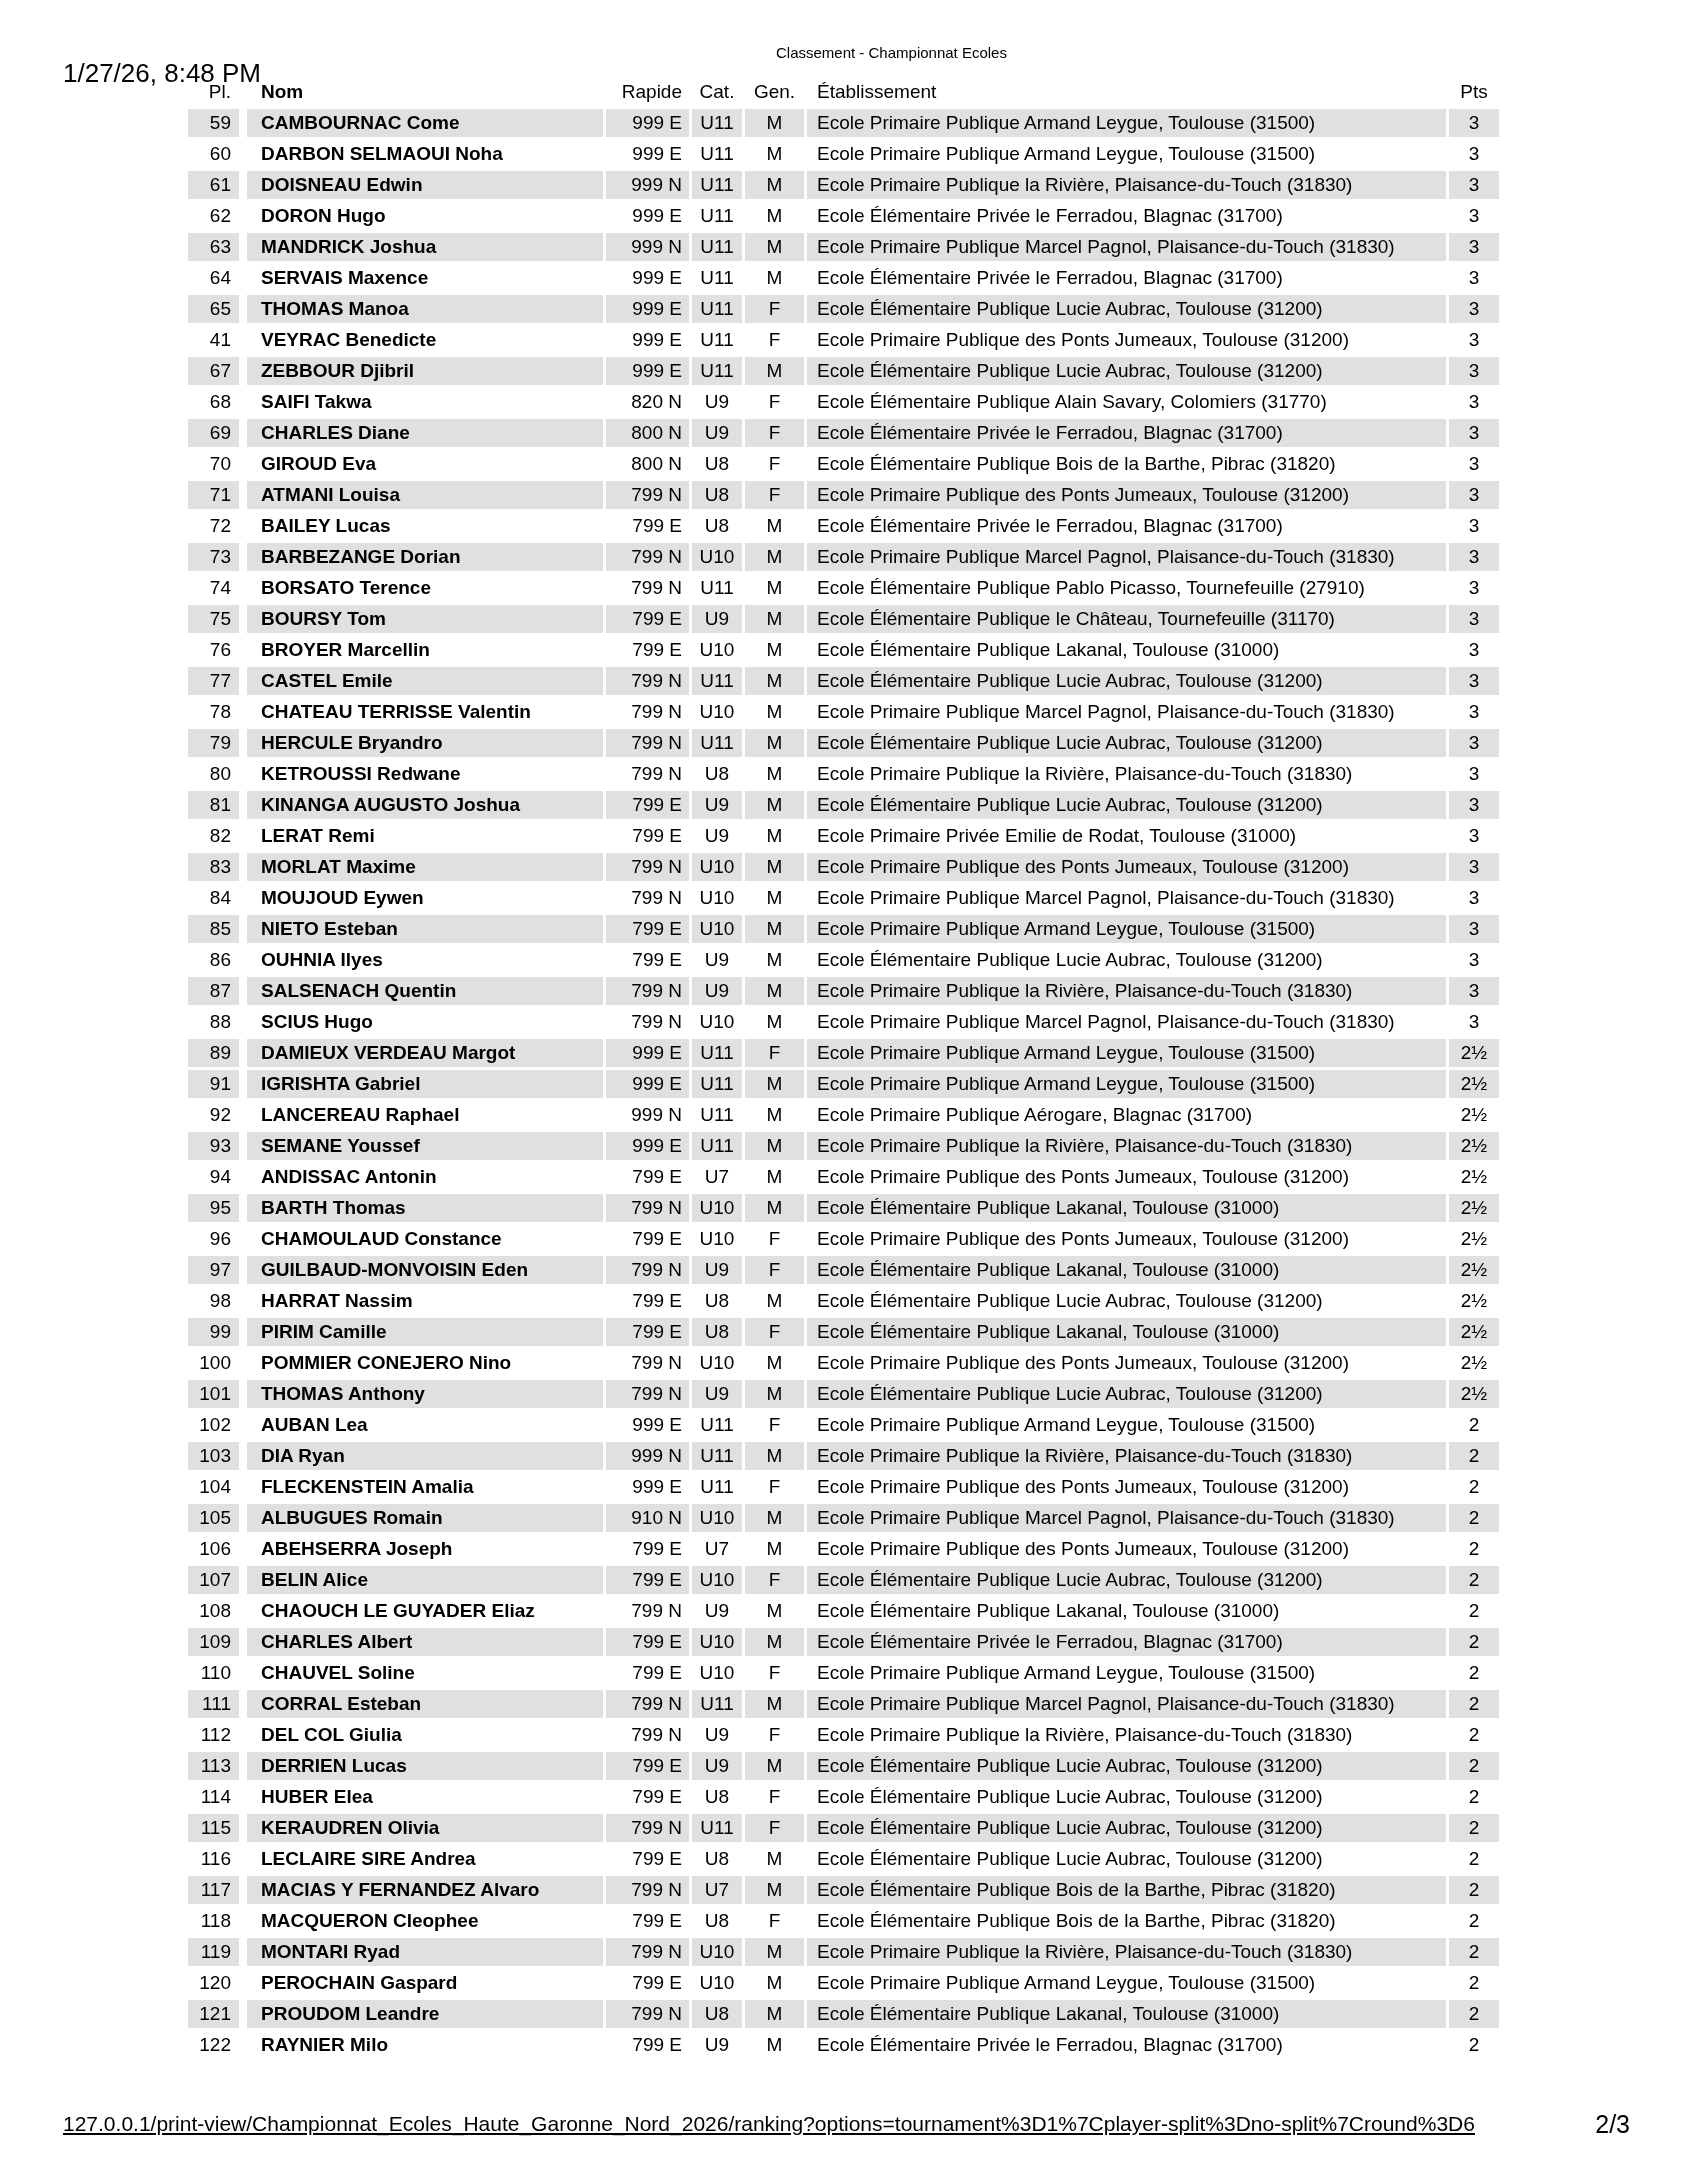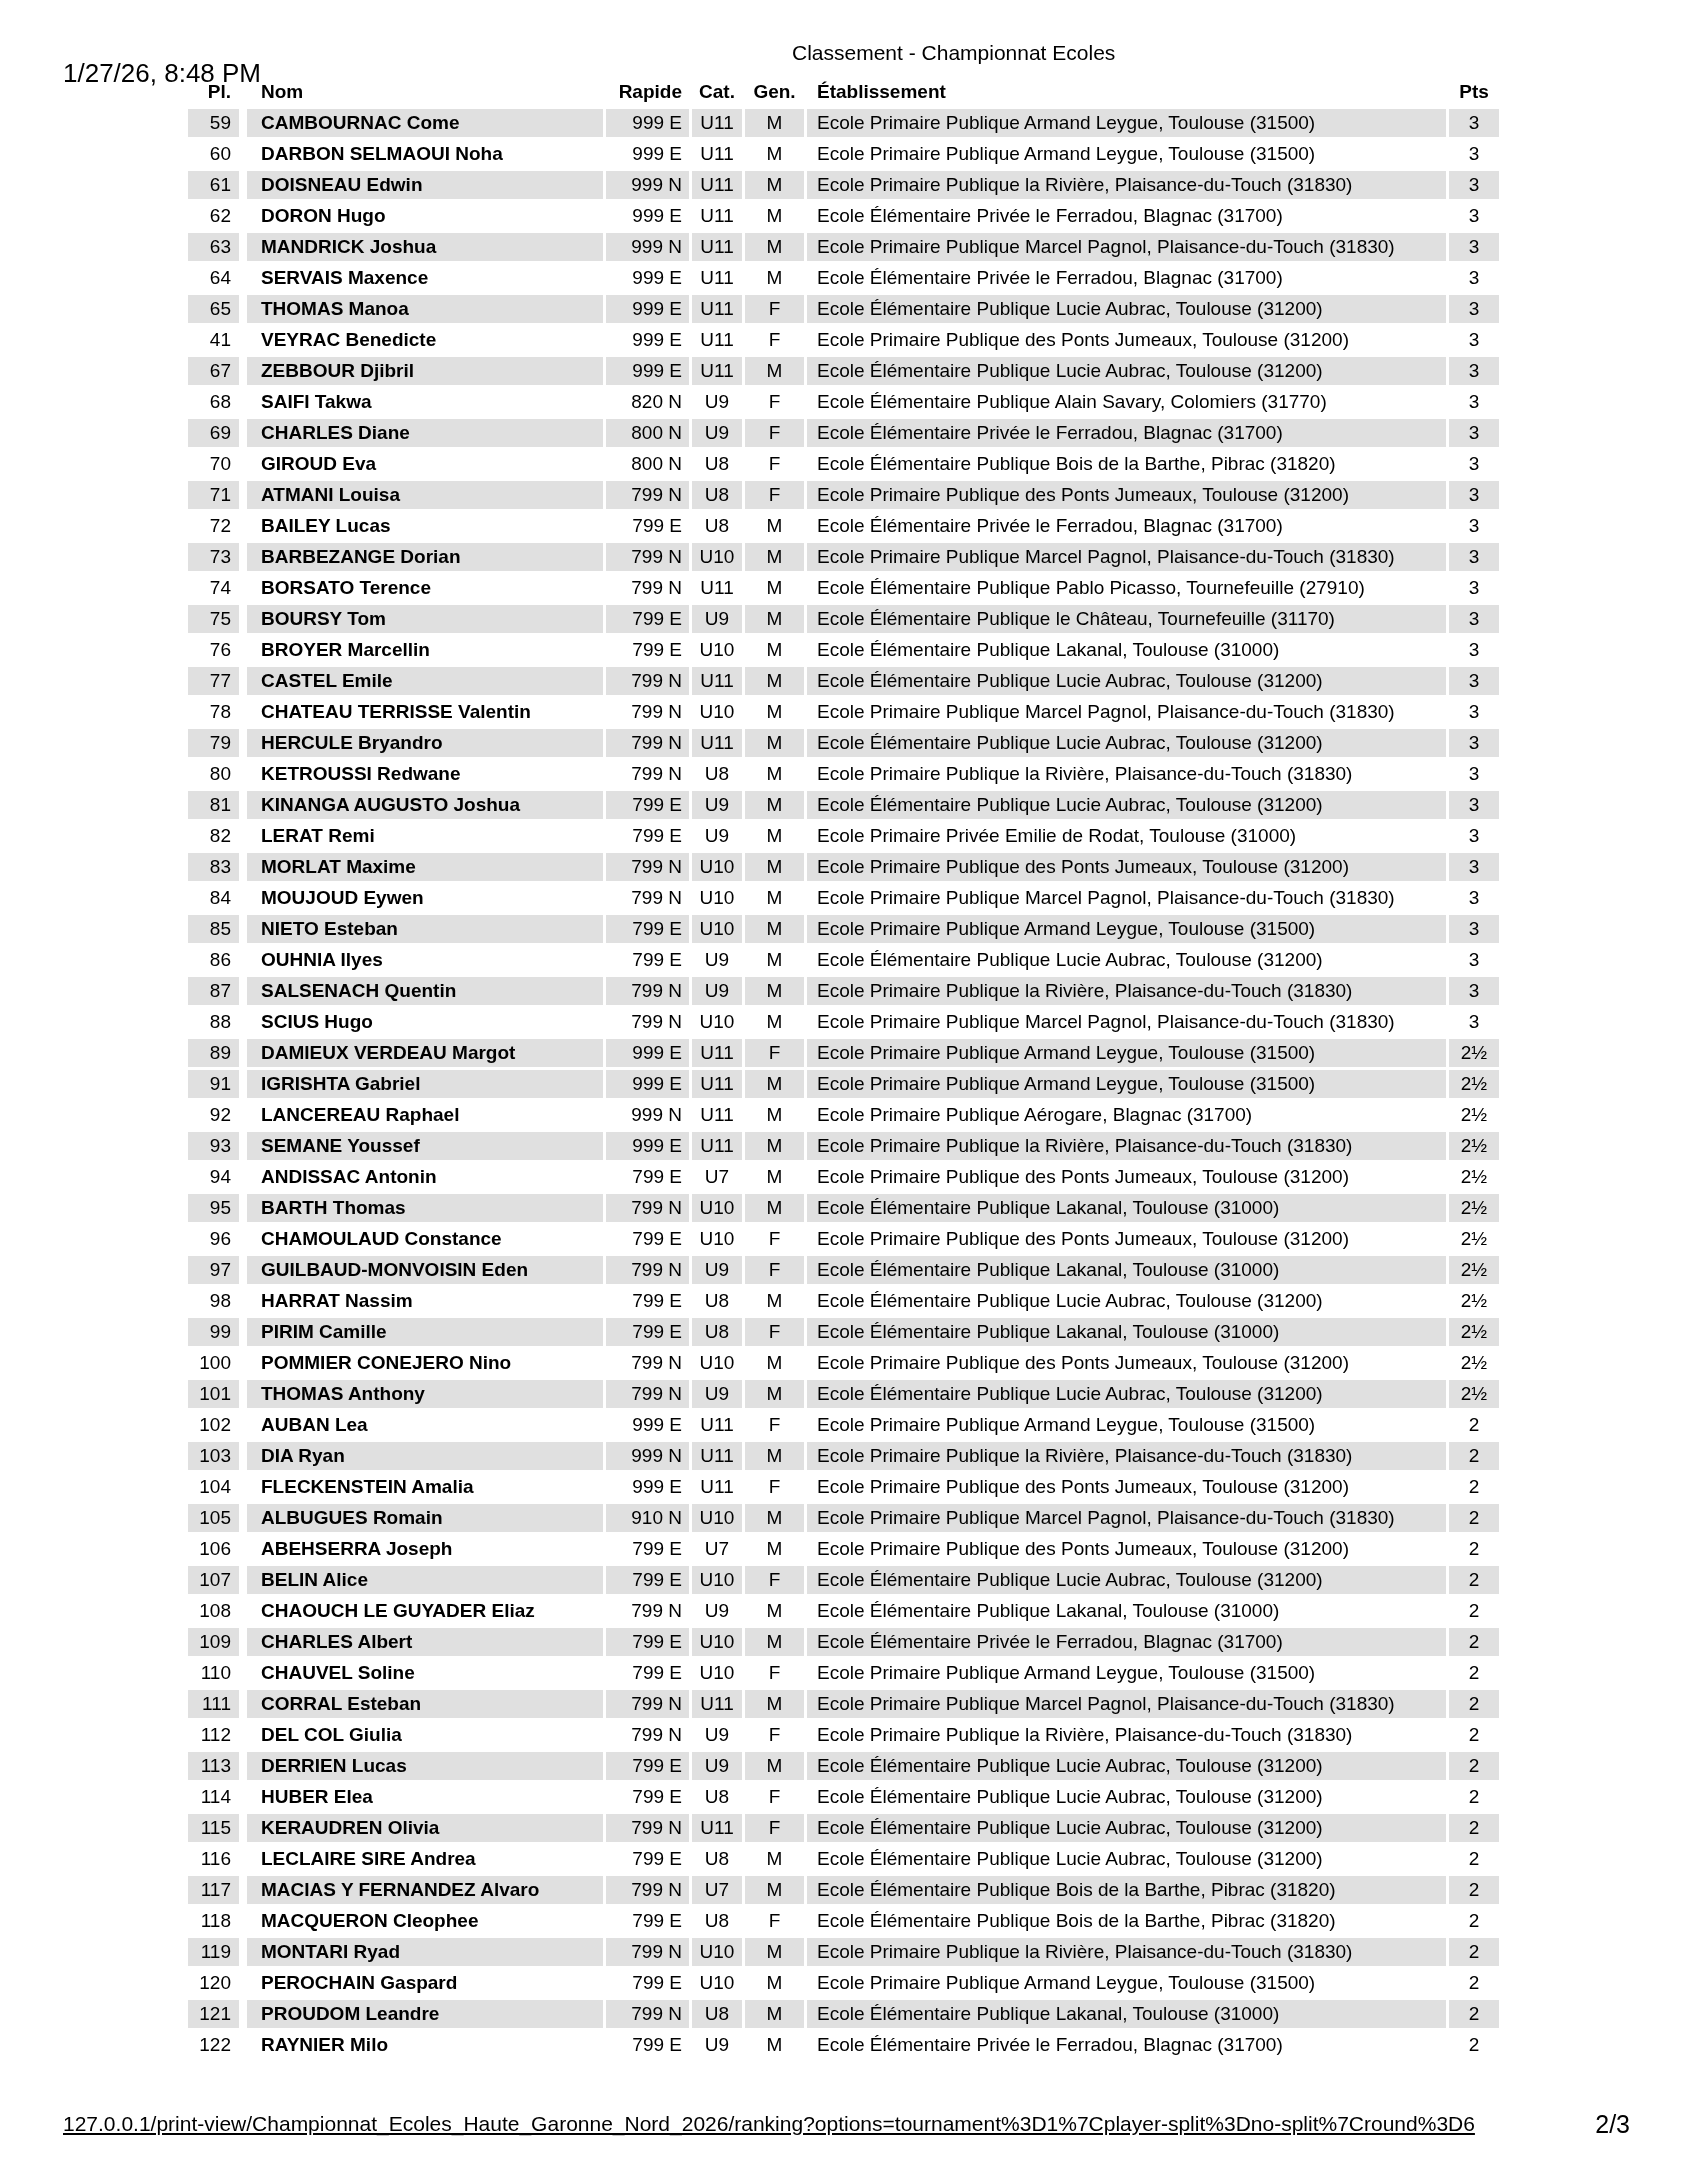--- a/index.html
+++ b/index.html
@@ -12,22 +12,22 @@
     color:#000;
     overflow:hidden;
   }
 
   
   .print-date {
     position:absolute; left:63px; top:40px;
     font-size:26px; line-height:26px; white-space:nowrap;margin-top:20px;
   }
   .print-title {
-    position:absolute; left:792px; top:40px;
-    font-size:21px; line-height:26px; white-space:nowrap;
+    position:absolute; left:776px; top:40px;
+    font-size:15px; line-height:26px; white-space:nowrap;
   }
   .print-url {
     position:absolute; left:63px; top:2111px;
     font-size:21px; line-height:26px; white-space:nowrap;text-decoration:underline;
   }
   .print-page {
     position:absolute; right:53px; top:2111px;
     font-size:25px; line-height:26px; white-space:nowrap;
   }
 
@@ -41,21 +41,21 @@
     font-size:19px;
   }
   .ranking th, .ranking td {
     height:28px;
     line-height:28px;
     padding:0;
     white-space:nowrap;
     overflow:visible;
     font-weight:normal;
   }
-  .ranking thead th { font-weight:bold; }
+  .ranking thead th { font-weight:normal; }
 
   .c-pl   { text-align:right;  padding-right:8px !important; }
   .c-sp   { }
   .c-nom  { text-align:left;   padding-left:14px !important; font-weight:bold; }
   .ranking thead .c-nom { font-weight:bold; }
   .c-rap  { text-align:right;  padding-right:7px !important; }
   .c-cat  { text-align:center; }
   .c-gen  { text-align:center; }
   .c-etab { text-align:left;   padding-left:10px !important; }
   .c-pts  { text-align:center; font-weight:bold; }

